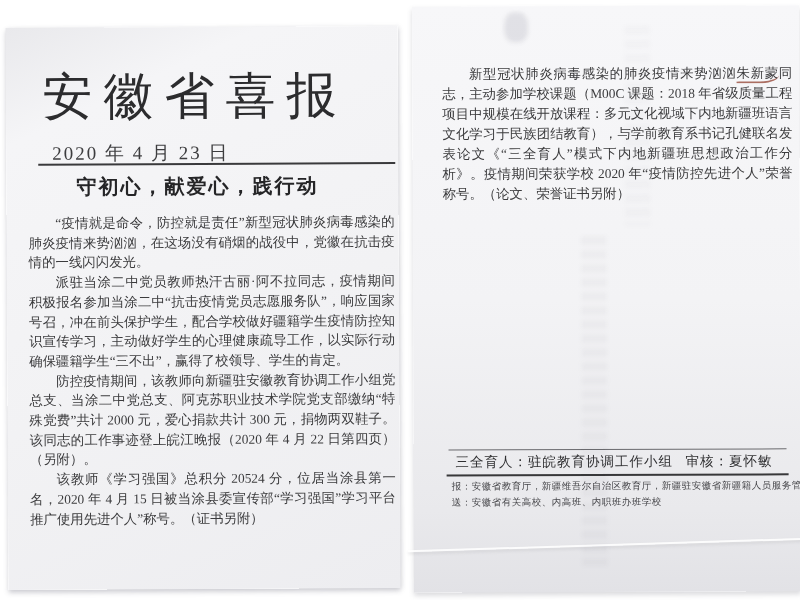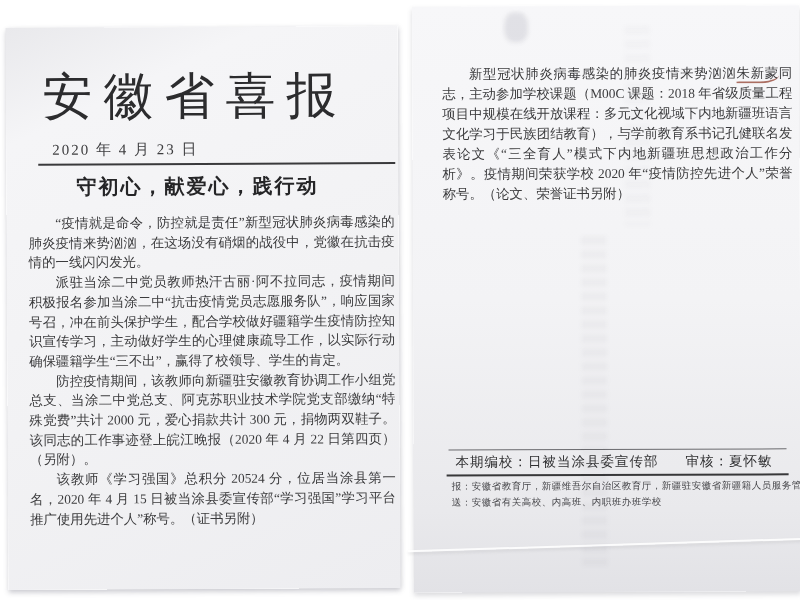--- a/index.html
+++ b/index.html
@@ -32,21 +32,21 @@
   .masthead{
     position:absolute;top:38px;left:0;right:14px;text-align:center;
     font-size:50px;line-height:62px;letter-spacing:11px;color:#2c2c2e;
     font-weight:500;white-space:nowrap;
   }
   .meta-row{
     position:absolute;top:113px;left:46px;right:52px;
     display:flex;justify-content:space-between;align-items:baseline;
     font-size:12px;color:#3d3d3f;letter-spacing:1.5px;white-space:nowrap;
   }
-  .meta-row .date{font-size:15px;letter-spacing:2px;}
+  .meta-row .date{font-size:19px;letter-spacing:2px;}
   .rule-main{
     position:absolute;top:136px;left:32px;right:3px;height:2px;background:#3a3a3c;
   }
   .headline{
     position:absolute;top:146px;left:0;right:10px;text-align:center;
     font-size:20px;font-weight:bold;color:#252527;letter-spacing:2px;white-space:nowrap;
   }
   .body-left{
     position:absolute;top:186px;left:22px;width:366px;
     font-size:13.4px;line-height:19.7px;text-align:justify;color:#3b3b3d;
@@ -133,21 +133,21 @@
     <div class="ghost ghost-col gc1"></div>
     <div class="ghost ghost-col gc2"></div>
 
     <div class="body-right">
       <span>新型冠状肺炎病毒感染的肺炎疫情来势汹汹</span><span class="name-underline">朱新蒙</span><span>同志，主动参加学校课题（M00C 课题：2018 年省级质量工程项目中规模在线开放课程：多元文化视域下内地新疆班语言文化学习于民族团结教育），与学前教育系书记孔健联名发表论文《“三全育人”模式下内地新疆班思想政治工作分析》。疫情期间荣获学校 2020 年“疫情防控先进个人”荣誉称号。（论文、荣誉证书另附）</span>
     </div>
 
     <div class="footer-block">
       <div class="rule-thin"></div>
       <div class="editor-row">
-        <span><span>本期编校：</span><span>日被当涂县委宣传部</span></span>
+        <span><span>三全育人：</span><span>驻皖教育协调工作小组</span></span>
         <span><span>审核：</span><span>夏怀敏</span></span>
       </div>
       <div class="rule-thick"></div>
       <div class="smallprint sp1">报：安徽省教育厅，新疆维吾尔自治区教育厅，新疆驻安徽省新疆籍人员服务管理工作组</div>
       <div class="smallprint sp2">送：安徽省有关高校、内高班、内职班办班学校</div>
     </div>
 
     <div class="ghost crease"></div>
   </div>
 

